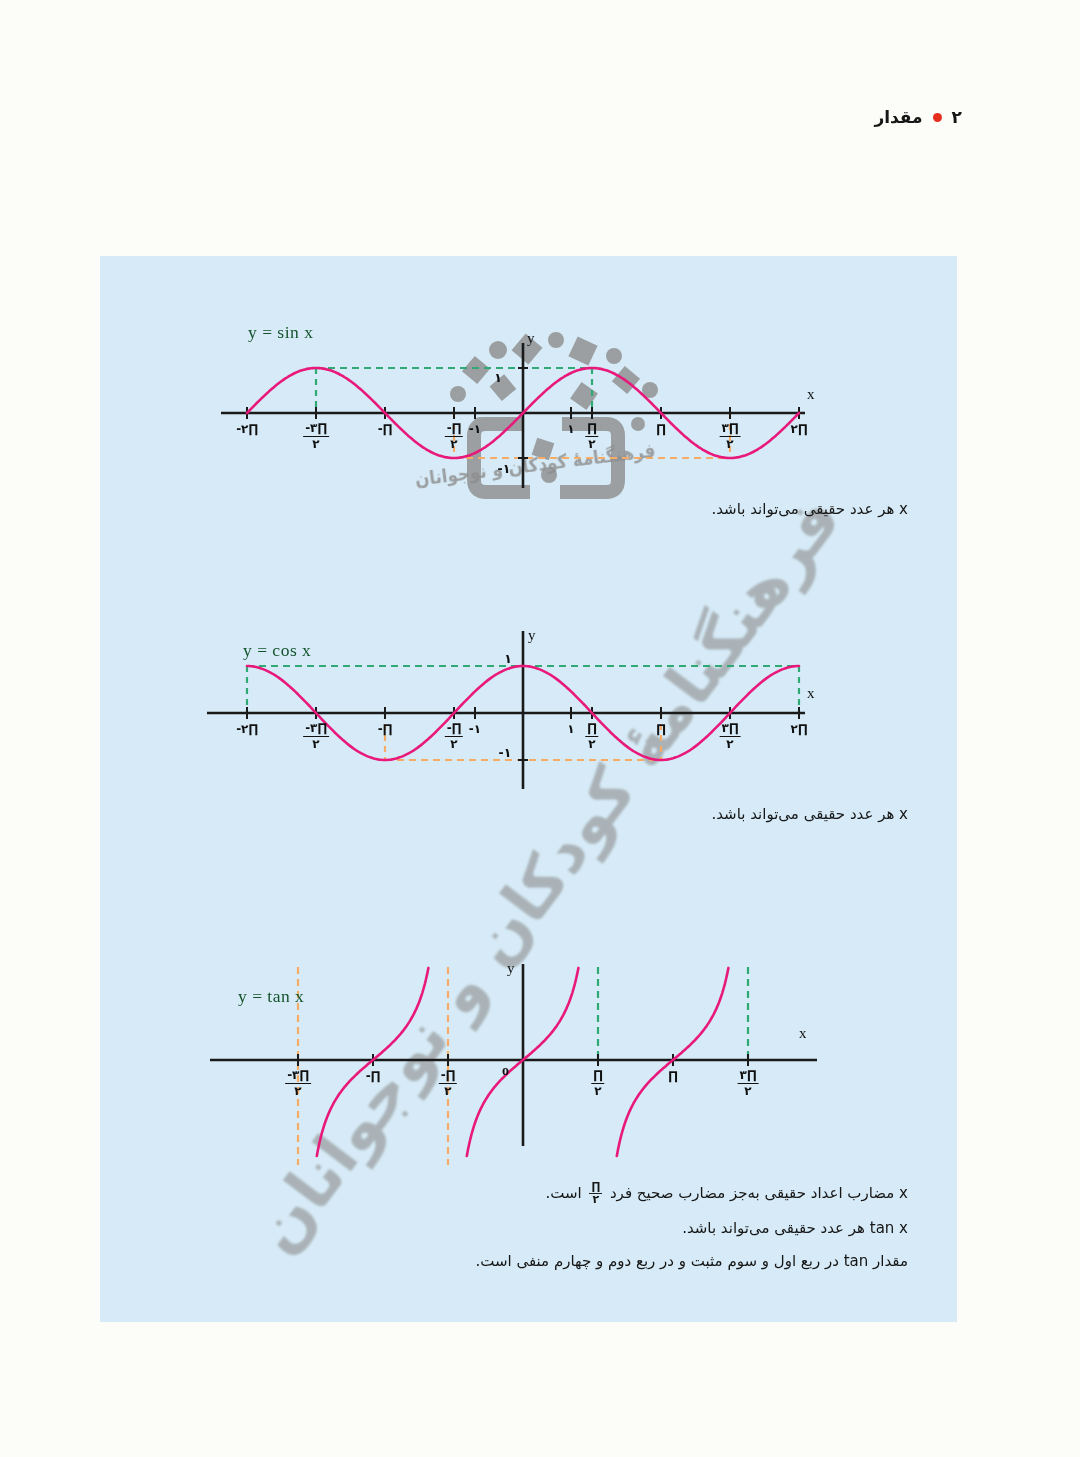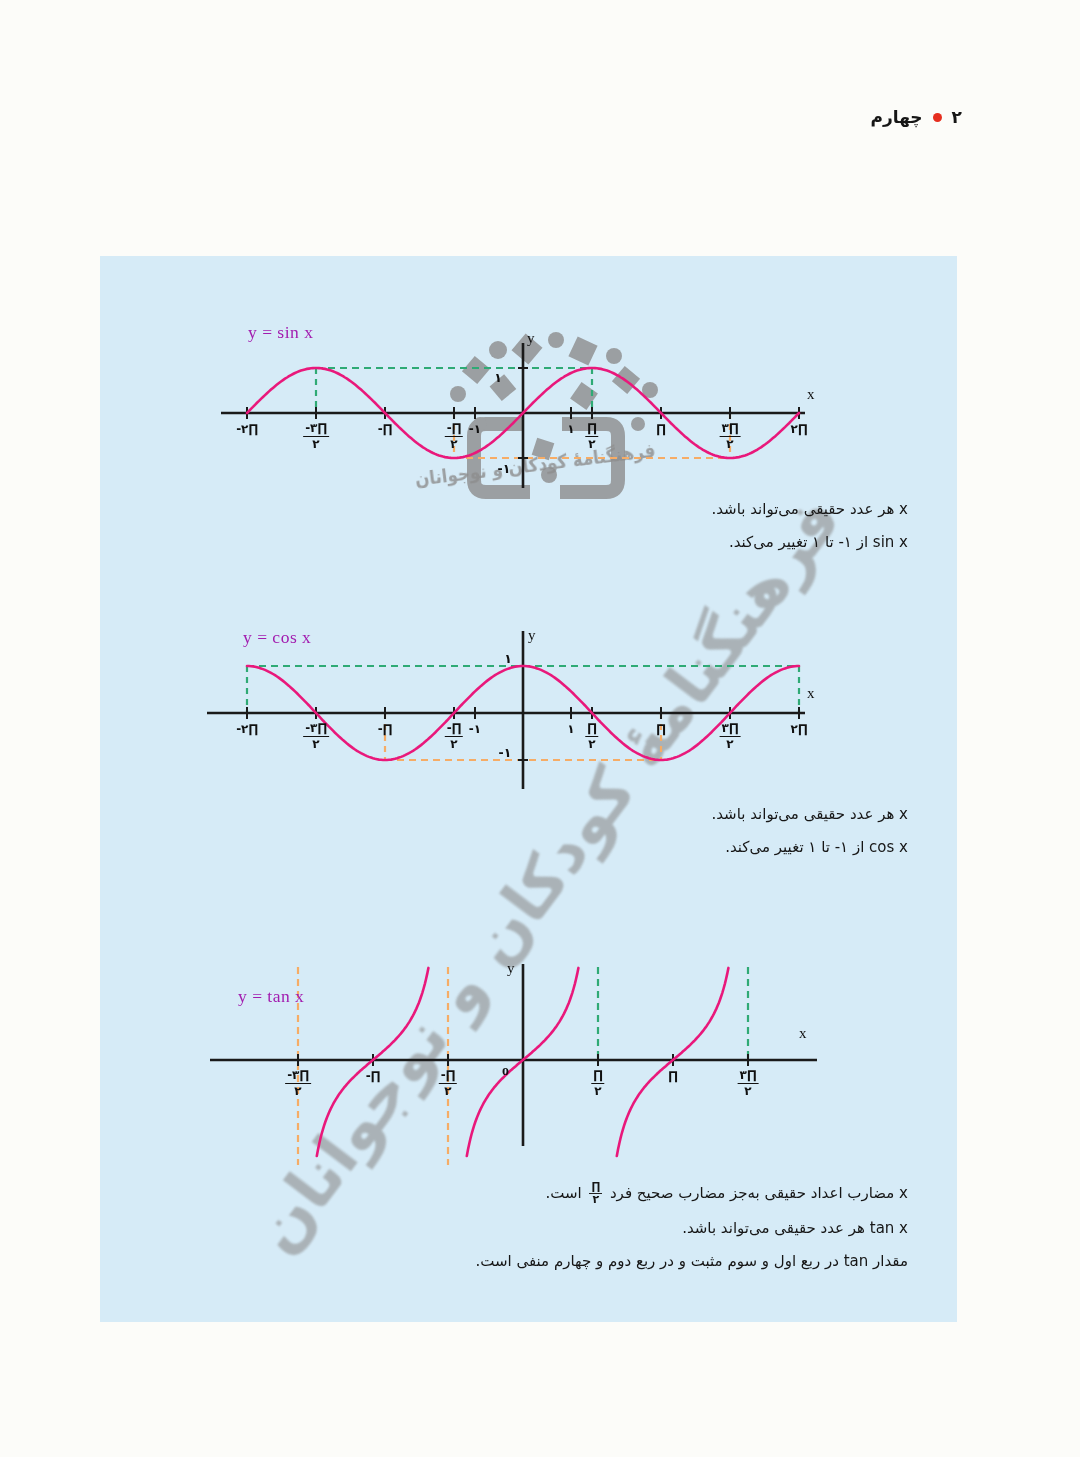--- a/index.html
+++ b/index.html
@@ -29,23 +29,23 @@
       font-weight:bold;opacity:.8;filter:blur(.4px);
       transform:rotate(-7deg) scaleX(.88);transform-origin:left center}
   .wm-logo{left:428px;top:328px;opacity:.8}
   
   .chart{position:absolute;z-index:3}
   #chart-sin{left:205px;top:330px;width:630px;height:170px}
   #chart-cos{left:205px;top:625px;width:630px;height:170px}
   #chart-tan{left:205px;top:950px;width:630px;height:225px}
   .chart svg{position:absolute;left:0;top:0;overflow:visible}
   .fn-title{position:absolute;z-index:4;font-family:"Liberation Serif",serif;
-      font-size:17.5px;letter-spacing:.5px;color:#a21caf}
+      font-size:17.5px;letter-spacing:.5px;color:#14532d}
   #title-sin{left:248px;top:322px}
-  #title-cos{left:243px;top:627px}
+  #title-cos{left:243px;top:640px}
   #title-tan{left:238px;top:986px}
   .tickl{position:absolute;transform:translateX(-50%);direction:ltr;
       font-size:12px;font-weight:bold;color:#101010;white-space:nowrap}
   .tickf{position:absolute;transform:translateX(-50%);direction:ltr;text-align:center;
       font-size:12px;font-weight:bold;color:#101010}
   .tickf .tn{display:block;border-bottom:1.4px solid #111;padding:0 2px;line-height:15px}
   .tickf .td{display:block;line-height:14px}
   .ylab{position:absolute;transform:translate(-50%,0);direction:ltr;
       font-size:12.5px;font-weight:bold;color:#101010;white-space:nowrap}
   .axlab{position:absolute;font-family:"Liberation Serif",serif;
@@ -60,21 +60,21 @@
   .note-line{font-size:15px;line-height:22px;margin-bottom:11px}
   .ifrac{display:inline-block;direction:ltr;text-align:center;vertical-align:middle;
       font-size:11px;font-weight:bold;margin:0 3px}
   .ifrac .ifr-num{display:block;border-bottom:1.2px solid #222;line-height:13px;padding:0 2px}
   .ifrac .ifr-den{display:block;line-height:12px}
 </style>
 </head>
 <body>
 
 <div class="hdr">
-  <span class="sec">چهارم</span>
+  <span class="sec">مقدار</span>
   <span class="dot"></span>
   <span class="num">۲</span>
 </div>
 
 <div class="panel">
   <div class="bg"></div>
 </div>
 
 <svg class="wm wm-logo" width="240" height="185" viewBox="0 0 240 185" fill="#8d8d8d">
   <g>
@@ -242,25 +242,23 @@
       <span class="tn">۳∏</span>
       <span class="td">۲</span>
     </div>
     <div class="axlab" style="left: 594px; top: 76px;">x</div>
     <div class="axlab" style="left: 302px; top: 11px;">y</div>
     <div class="axlab origin" style="left: 297px; top: 113px;">o</div>
   </div>
 
 <div class="notes" id="notes-sin">
   <div class="note-line">x هر عدد حقیقی می‌تواند باشد.</div>
-  <div class="note-line">sin x از ‎-۱‎ تا ۱ تغییر می‌کند.</div>
 </div>
 <div class="notes" id="notes-cos">
   <div class="note-line">x هر عدد حقیقی می‌تواند باشد.</div>
-  <div class="note-line">cos x از ‎-۱‎ تا ۱ تغییر می‌کند.</div>
 </div>
 <div class="notes" id="notes-tan">
   <div class="note-line">
     <span>x مضارب اعداد حقیقی به‌جز مضارب صحیح فرد</span>
     <span class="ifrac"><span class="ifr-num">∏</span><span class="ifr-den">۲</span></span>
     <span>است.</span>
   </div>
   <div class="note-line">tan x هر عدد حقیقی می‌تواند باشد.</div>
   <div class="note-line">مقدار tan در ربع اول و سوم مثبت و در ربع دوم و چهارم منفی است.</div>
 </div>

